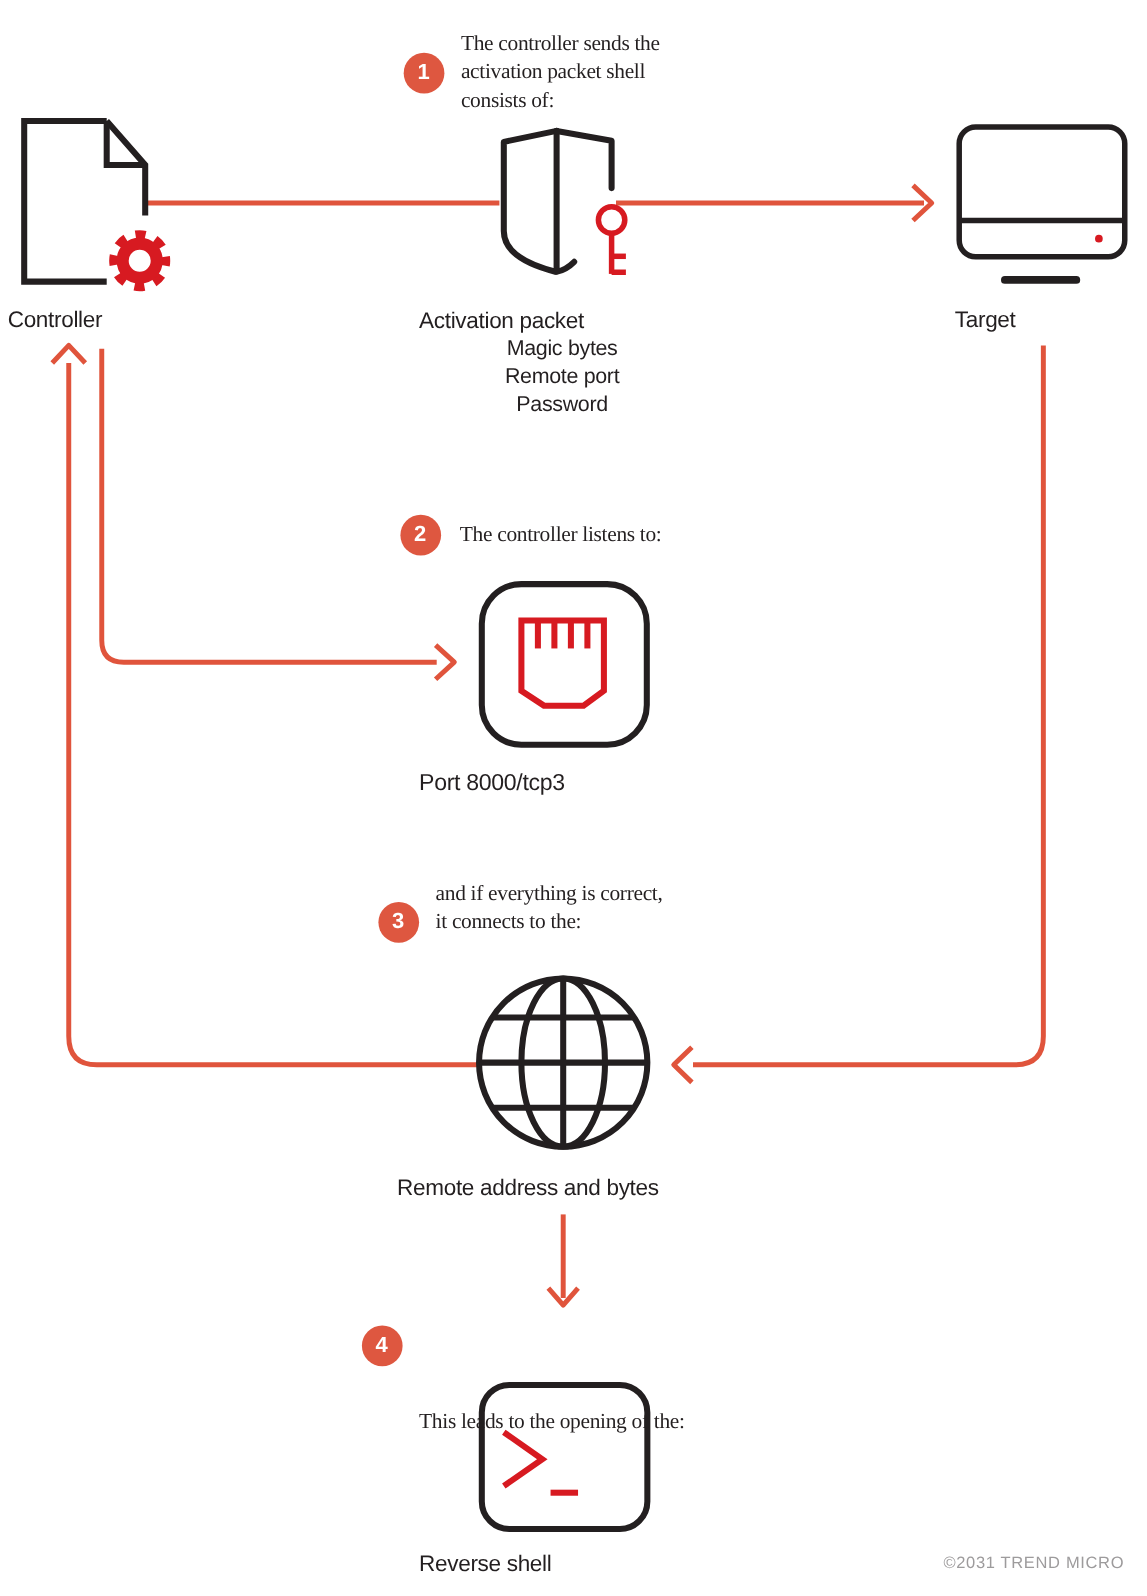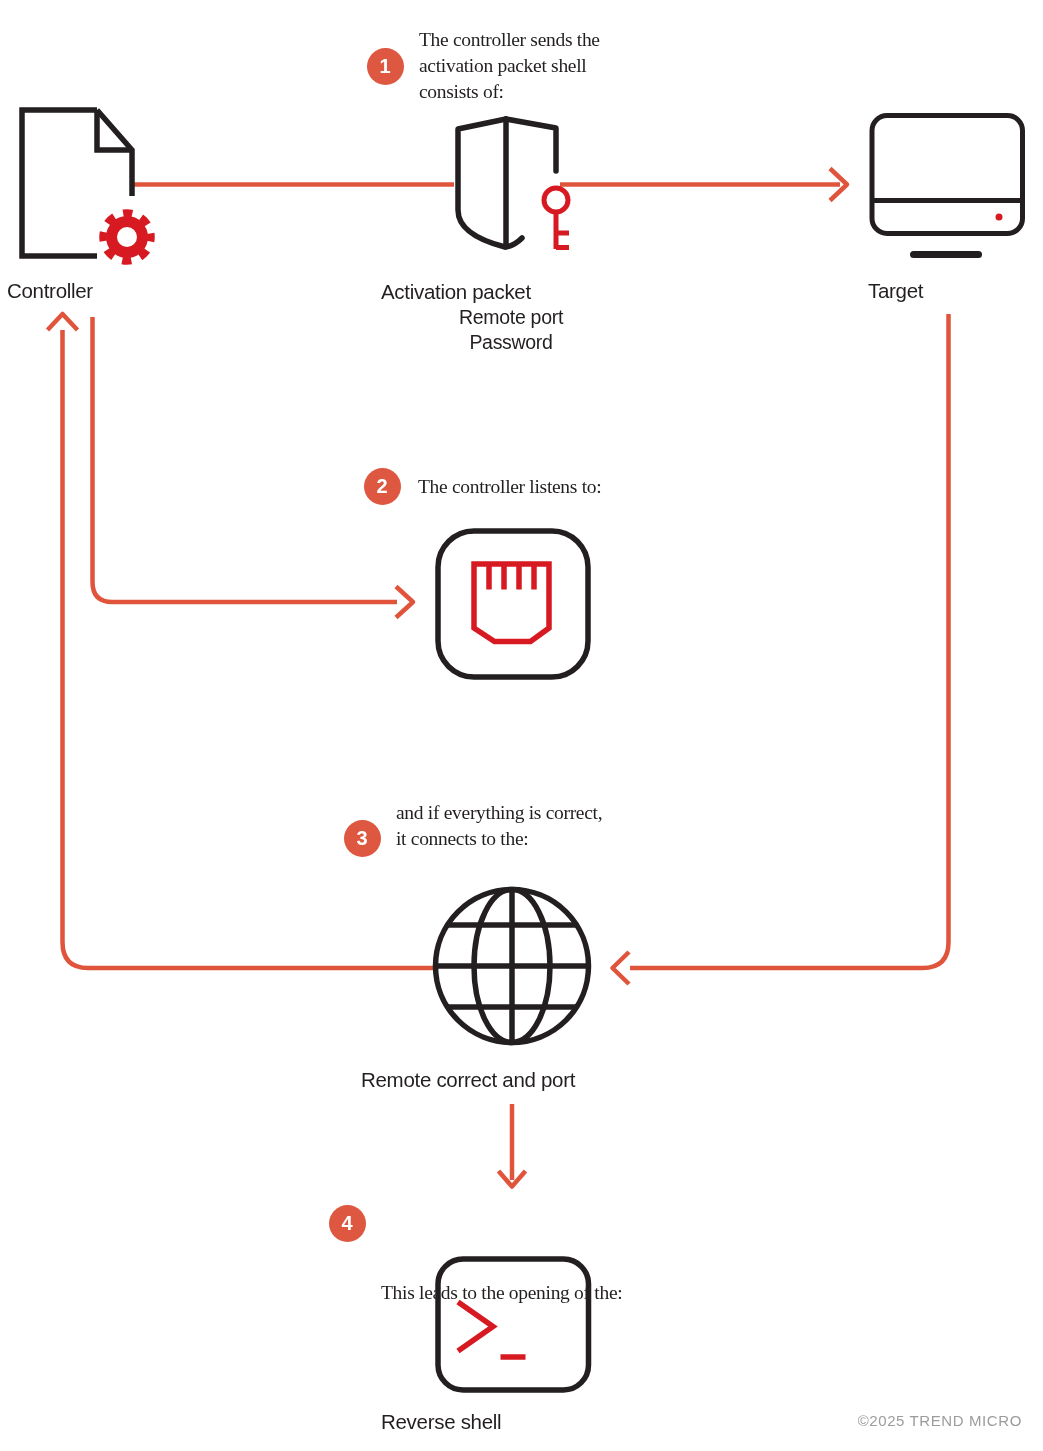--- a/index.html
+++ b/index.html
@@ -134,26 +134,28 @@
   </div>
 
   <div class="step-text" style="left:381px;top:1280px">
     <div>This leads to the opening of the:</div>
   </div>
 
   <div class="node-label" style="left:7px;top:279px;width:140px">Controller</div>
 
   <div class="packet-block" style="left:381px;top:279px;width:260px">
     <div class="node-label" style="position:static">Activation packet</div>
+    <div>Magic bytes</div>
     <div>Remote port</div>
     <div>Password</div>
   </div>
 
   <div class="node-label" style="left:868px;top:279px;width:160px">Target</div>
 
+  <div class="node-label" style="left:381px;top:700px;width:260px;font-size:21px">Port 8000/tcp3</div>
 
-  <div class="node-label" style="left:361px;top:1068px;width:302px">Remote correct and port</div>
+  <div class="node-label" style="left:361px;top:1068px;width:302px">Remote address and bytes</div>
 
   <div class="node-label" style="left:381px;top:1410px;width:260px">Reverse shell</div>
 
-  <div class="copyright" style="right:21px;top:1412px">©2025 TREND MICRO</div>
+  <div class="copyright" style="right:21px;top:1412px">©2031 TREND MICRO</div>
 
 </div>
 
 </body></html>

